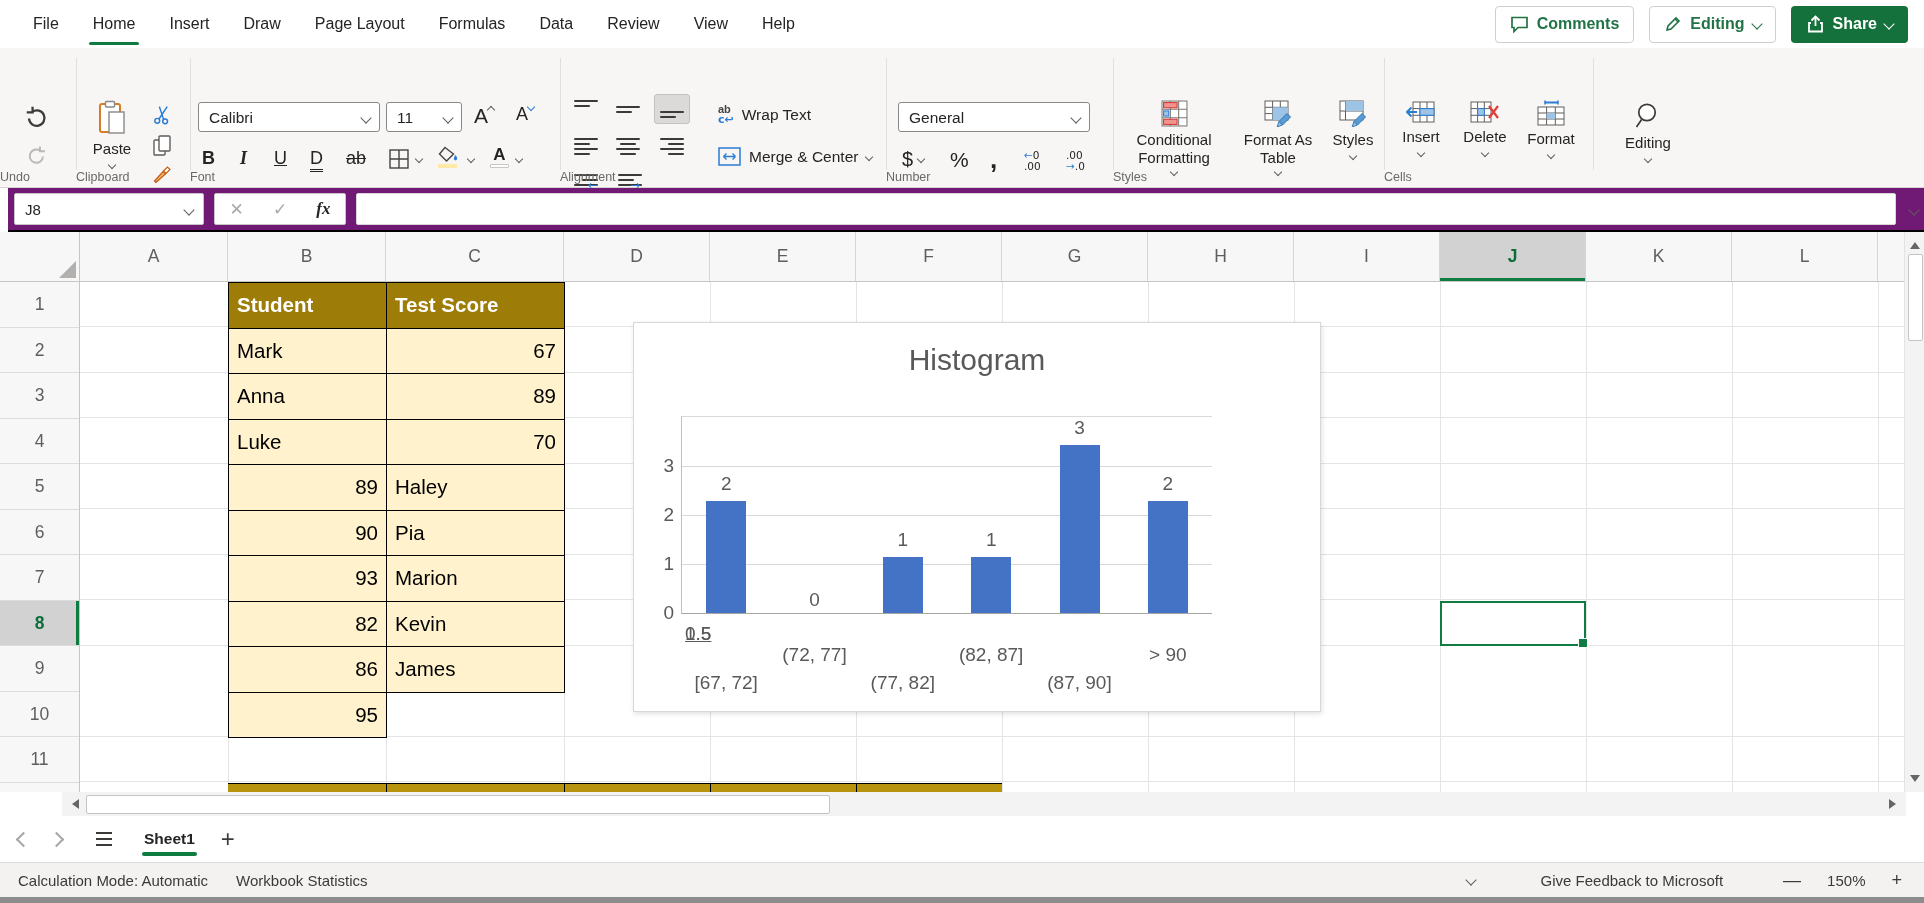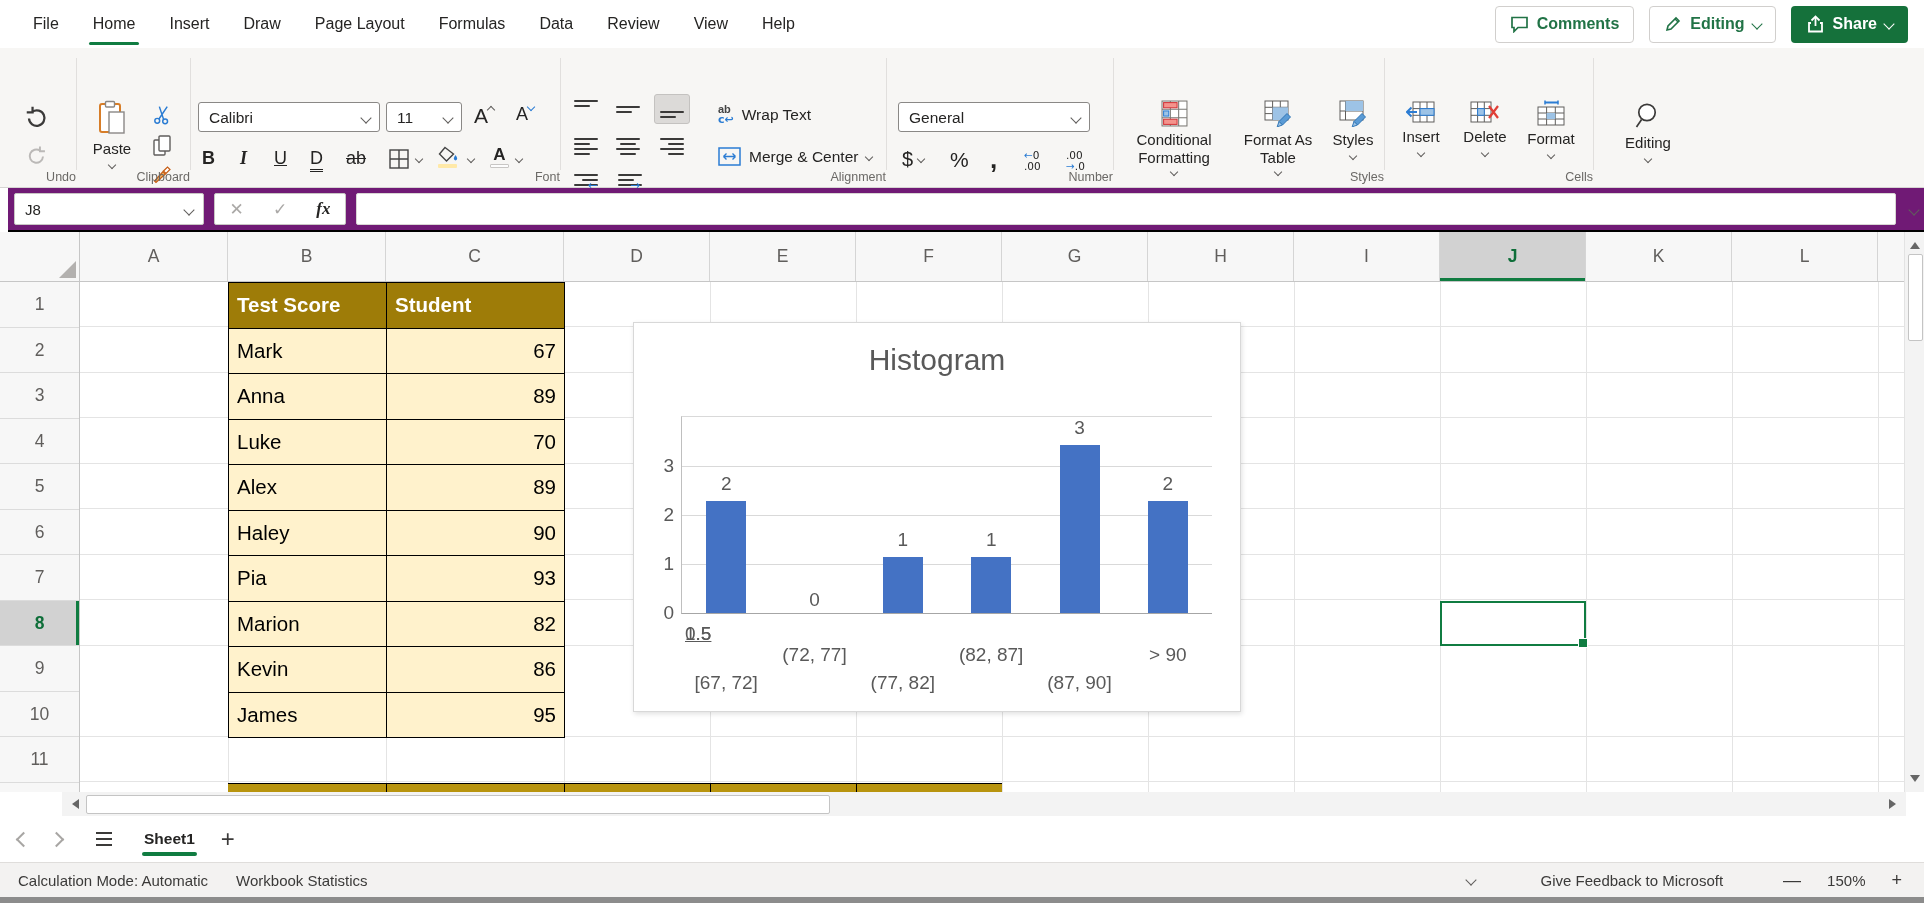--- a/index.html
+++ b/index.html
@@ -19,21 +19,21 @@
   .btn-share{display:flex;align-items:center;gap:8px;height:37px;padding:0 15px;border:none;border-radius:4px;
              background:#15713B;color:#fff;font-size:16px;font-weight:600;cursor:pointer}
   .chev{width:7px;height:7px;border:solid #605E5C;border-width:0 1.7px 1.7px 0;transform:rotate(45deg);display:inline-block}
   .chev.green{border-color:#217346}.chev.white{border-color:#fff}
   .chev.sm{width:5px;height:5px;border-width:0 1.4px 1.4px 0}
 
   
   .ribbon{position:absolute;top:48px;left:0;width:100%;height:140px;background:#F7F6F4;border-bottom:1px solid #D6D4D2;box-sizing:border-box}
   .rgroup{position:absolute;top:0;height:139px}
   .rdiv{position:absolute;top:10px;height:112px;width:1px;background:#E1DFDD}
-  .rlabel{position:absolute;bottom:3px;left:0;right:0;text-align:right;font-size:12.5px;color:#6B6966}
+  .rlabel{position:absolute;bottom:3px;left:0;right:0;text-align:left;font-size:12.5px;color:#6B6966}
   .ricon{position:absolute;cursor:pointer}
   .glyph{font-size:18px;color:#252423;font-weight:600}
   .rib-select{position:absolute;background:#fff;border:1px solid #8A8886;border-radius:3px;height:30px;line-height:30px;
               font-size:15.5px;padding:0 10px;box-sizing:border-box;cursor:pointer}
   .rib-select .chev{position:absolute;right:9px;top:11px}
   .bigbtn{position:absolute;top:52px;display:flex;flex-direction:column;align-items:center;gap:4px;cursor:pointer;text-align:center}
   .bigbtn .blabel{font-size:15px;color:#252423;line-height:18px}
   .bars{display:flex;flex-direction:column;gap:3px;width:24px;height:18px;cursor:pointer}
   .bars i{display:block;height:2px;background:#3B3A39;border-radius:1px}
   .swatch{display:block;height:4px;width:19px;margin-top:1px;border-radius:1px}
@@ -75,21 +75,21 @@
   .datatable .tdn{background:#FFF2CC;color:#000}
   .datatable .tds{background:#FFF2CC;color:#000;justify-content:flex-end}
   .goldstrip{position:absolute;left:148px;top:500.5px;width:774px;height:10px;background:#B8940E;border-top:1px solid #000;box-sizing:border-box;z-index:2}
   .goldstrip i{position:absolute;top:0;height:100%;width:1px;background:#000}
 
   
   .selcell{position:absolute;left:1360px;top:318.5px;width:146px;height:45.5px;border:2px solid #107C41;box-sizing:border-box;z-index:5;cursor:cell}
   .selcell .handle{position:absolute;right:-4px;bottom:-4px;width:8px;height:8px;background:#107C41;border:1.5px solid #fff}
 
   
-  .chartcard{position:absolute;left:553px;top:40px;width:608px;height:390px;background:#fff;border:1px solid #D8D8D8;
+  .chartcard{position:absolute;left:553px;top:40px;width:688px;height:390px;background:#fff;border:1px solid #D8D8D8;
              box-shadow:1px 2px 5px rgba(0,0,0,.12);box-sizing:border-box;z-index:3;cursor:move}
   .chart-title{position:absolute;left:0;top:20px;width:100%;text-align:center;font-size:30px;color:#595959}
   .chart-plot{position:absolute;left:47px;top:93px;width:530px;height:196px;
               border-top:1px solid #D9D9D9;border-bottom:1px solid #A6A6A6;border-left:1px solid #BFBFBF;box-sizing:content-box}
   .gline{position:absolute;left:0;width:100%;height:1px;background:#D9D9D9}
   .cbar{position:absolute;bottom:0}
   .clabel{position:absolute;text-align:center;font-size:19px;color:#595959}
   .ylab{position:absolute;left:-40px;width:32px;text-align:right;font-size:19px;color:#595959}
   .xlab{position:absolute;text-align:center;font-size:19px;color:#595959;white-space:nowrap}
   .ovl{position:absolute;font-size:19px;color:#595959}
@@ -508,29 +508,28 @@
       <div class="vline" style="left: 1360px;"></div>
       <div class="vline" style="left: 1214px;"></div>
       <div class="vline" style="left: 1068px;"></div>
       <div class="vline" style="left: 922px;"></div>
       <div class="vline" style="left: 776px;"></div>
       <div class="vline" style="left: 630px;"></div>
       <div class="vline" style="left: 484px;"></div>
       <div class="vline" style="left: 306px;"></div>
       <div class="vline" style="left: 148px;"></div>
     <div class="datatable" id="datatable">
+        <div class="c th">Student</div>
         <div class="c th">Test Score</div>
-        <div class="c th">Student</div>
         <div class="c tdn">Mark</div>
         <div class="c tds">67</div>
         <div class="c tdn">Anna</div>
         <div class="c tds">89</div>
         <div class="c tdn">Luke</div>
         <div class="c tds">70</div>
-        <div class="c tdn">Alex</div>
         <div class="c tds">89</div>
         <div class="c tdn">Haley</div>
         <div class="c tds">90</div>
         <div class="c tdn">Pia</div>
         <div class="c tds">93</div>
         <div class="c tdn">Marion</div>
         <div class="c tds">82</div>
         <div class="c tdn">Kevin</div>
         <div class="c tds">86</div>
         <div class="c tdn">James</div>

